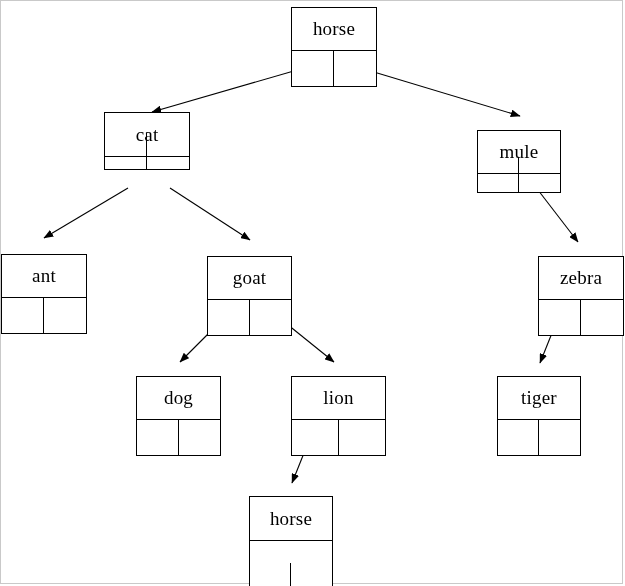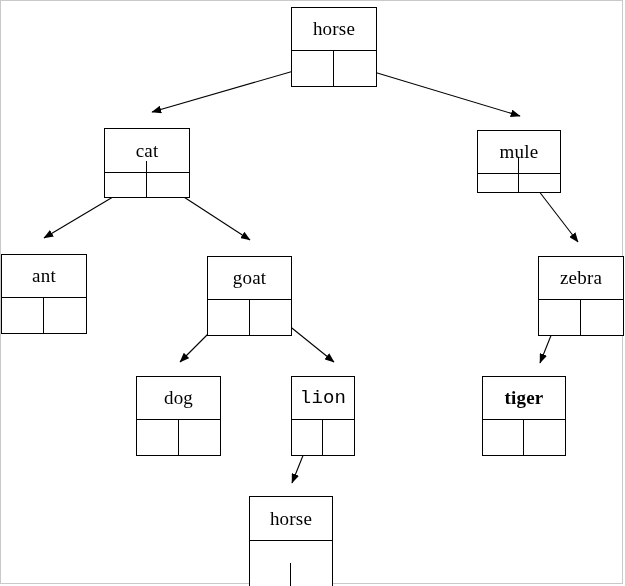--- a/index.html
+++ b/index.html
@@ -96,21 +96,21 @@
   </svg>
 
   <div id="nodes-layer">
       <div class="node" style="left: 291px; top: 7px; width: 86px; height: 80px; border-color: rgb(0, 0, 0);">
         <div class="node-label" style="height: 43px; border-bottom-color: rgb(0, 0, 0);">horse</div>
         <div class="node-cells" style="height: 35px;">
           <div class="cell left" style="border-right-color: rgb(0, 0, 0);"></div>
           <div class="cell right"></div>
         </div>
       </div>
-      <div class="node" style="left: 104px; top: 128px; width: 86px; height: 70px; border-color: rgb(0, 0, 0);">
+      <div class="node" style="left: 104px; top: 112px; width: 86px; height: 58px; border-color: rgb(0, 0, 0);">
         <div class="node-label" style="height: 44px; border-bottom-color: rgb(0, 0, 0);">cat</div>
         <div class="node-cells" style="height: 36px;">
           <div class="cell left" style="border-right-color: rgb(0, 0, 0);"></div>
           <div class="cell right"></div>
         </div>
       </div>
       <div class="node" style="left: 477px; top: 130px; width: 84px; height: 63px; border-color: rgb(0, 0, 0);">
         <div class="node-label" style="height: 43px; border-bottom-color: rgb(0, 0, 0);">mule</div>
         <div class="node-cells" style="height: 35px;">
           <div class="cell left" style="border-right-color: rgb(0, 0, 0);"></div>
@@ -138,28 +138,28 @@
           <div class="cell right"></div>
         </div>
       </div>
       <div class="node" style="left: 136px; top: 376px; width: 85px; height: 80px; border-color: rgb(0, 0, 0);">
         <div class="node-label" style="height: 43px; border-bottom-color: rgb(0, 0, 0);">dog</div>
         <div class="node-cells" style="height: 35px;">
           <div class="cell left" style="border-right-color: rgb(0, 0, 0);"></div>
           <div class="cell right"></div>
         </div>
       </div>
-      <div class="node" style="left: 291px; top: 376px; width: 64px; height: 80px; border-color: rgb(0, 0, 0); font-family: Liberation Mono, monospace;">
+      <div class="node" style="left: 291px; top: 376px; width: 95px; height: 80px; border-color: rgb(0, 0, 0);">
         <div class="node-label" style="height: 43px; border-bottom-color: rgb(0, 0, 0);">lion</div>
         <div class="node-cells" style="height: 35px;">
           <div class="cell left" style="border-right-color: rgb(0, 0, 0);"></div>
           <div class="cell right"></div>
         </div>
       </div>
-      <div class="node" style="left: 482px; top: 376px; width: 84px; height: 80px; border-color: rgb(0, 0, 0); font-weight: bold;">
+      <div class="node" style="left: 497px; top: 376px; width: 84px; height: 80px; border-color: rgb(0, 0, 0);">
         <div class="node-label" style="height: 43px; border-bottom-color: rgb(0, 0, 0);">tiger</div>
         <div class="node-cells" style="height: 35px;">
           <div class="cell left" style="border-right-color: rgb(0, 0, 0);"></div>
           <div class="cell right"></div>
         </div>
       </div>
       <div class="node" style="left: 249px; top: 496px; width: 84px; height: 106px; border-color: rgb(0, 0, 0);">
         <div class="node-label" style="height: 44px; border-bottom-color: rgb(0, 0, 0);">horse</div>
         <div class="node-cells" style="height: 38px;">
           <div class="cell left" style="border-right-color: rgb(0, 0, 0);"></div>

